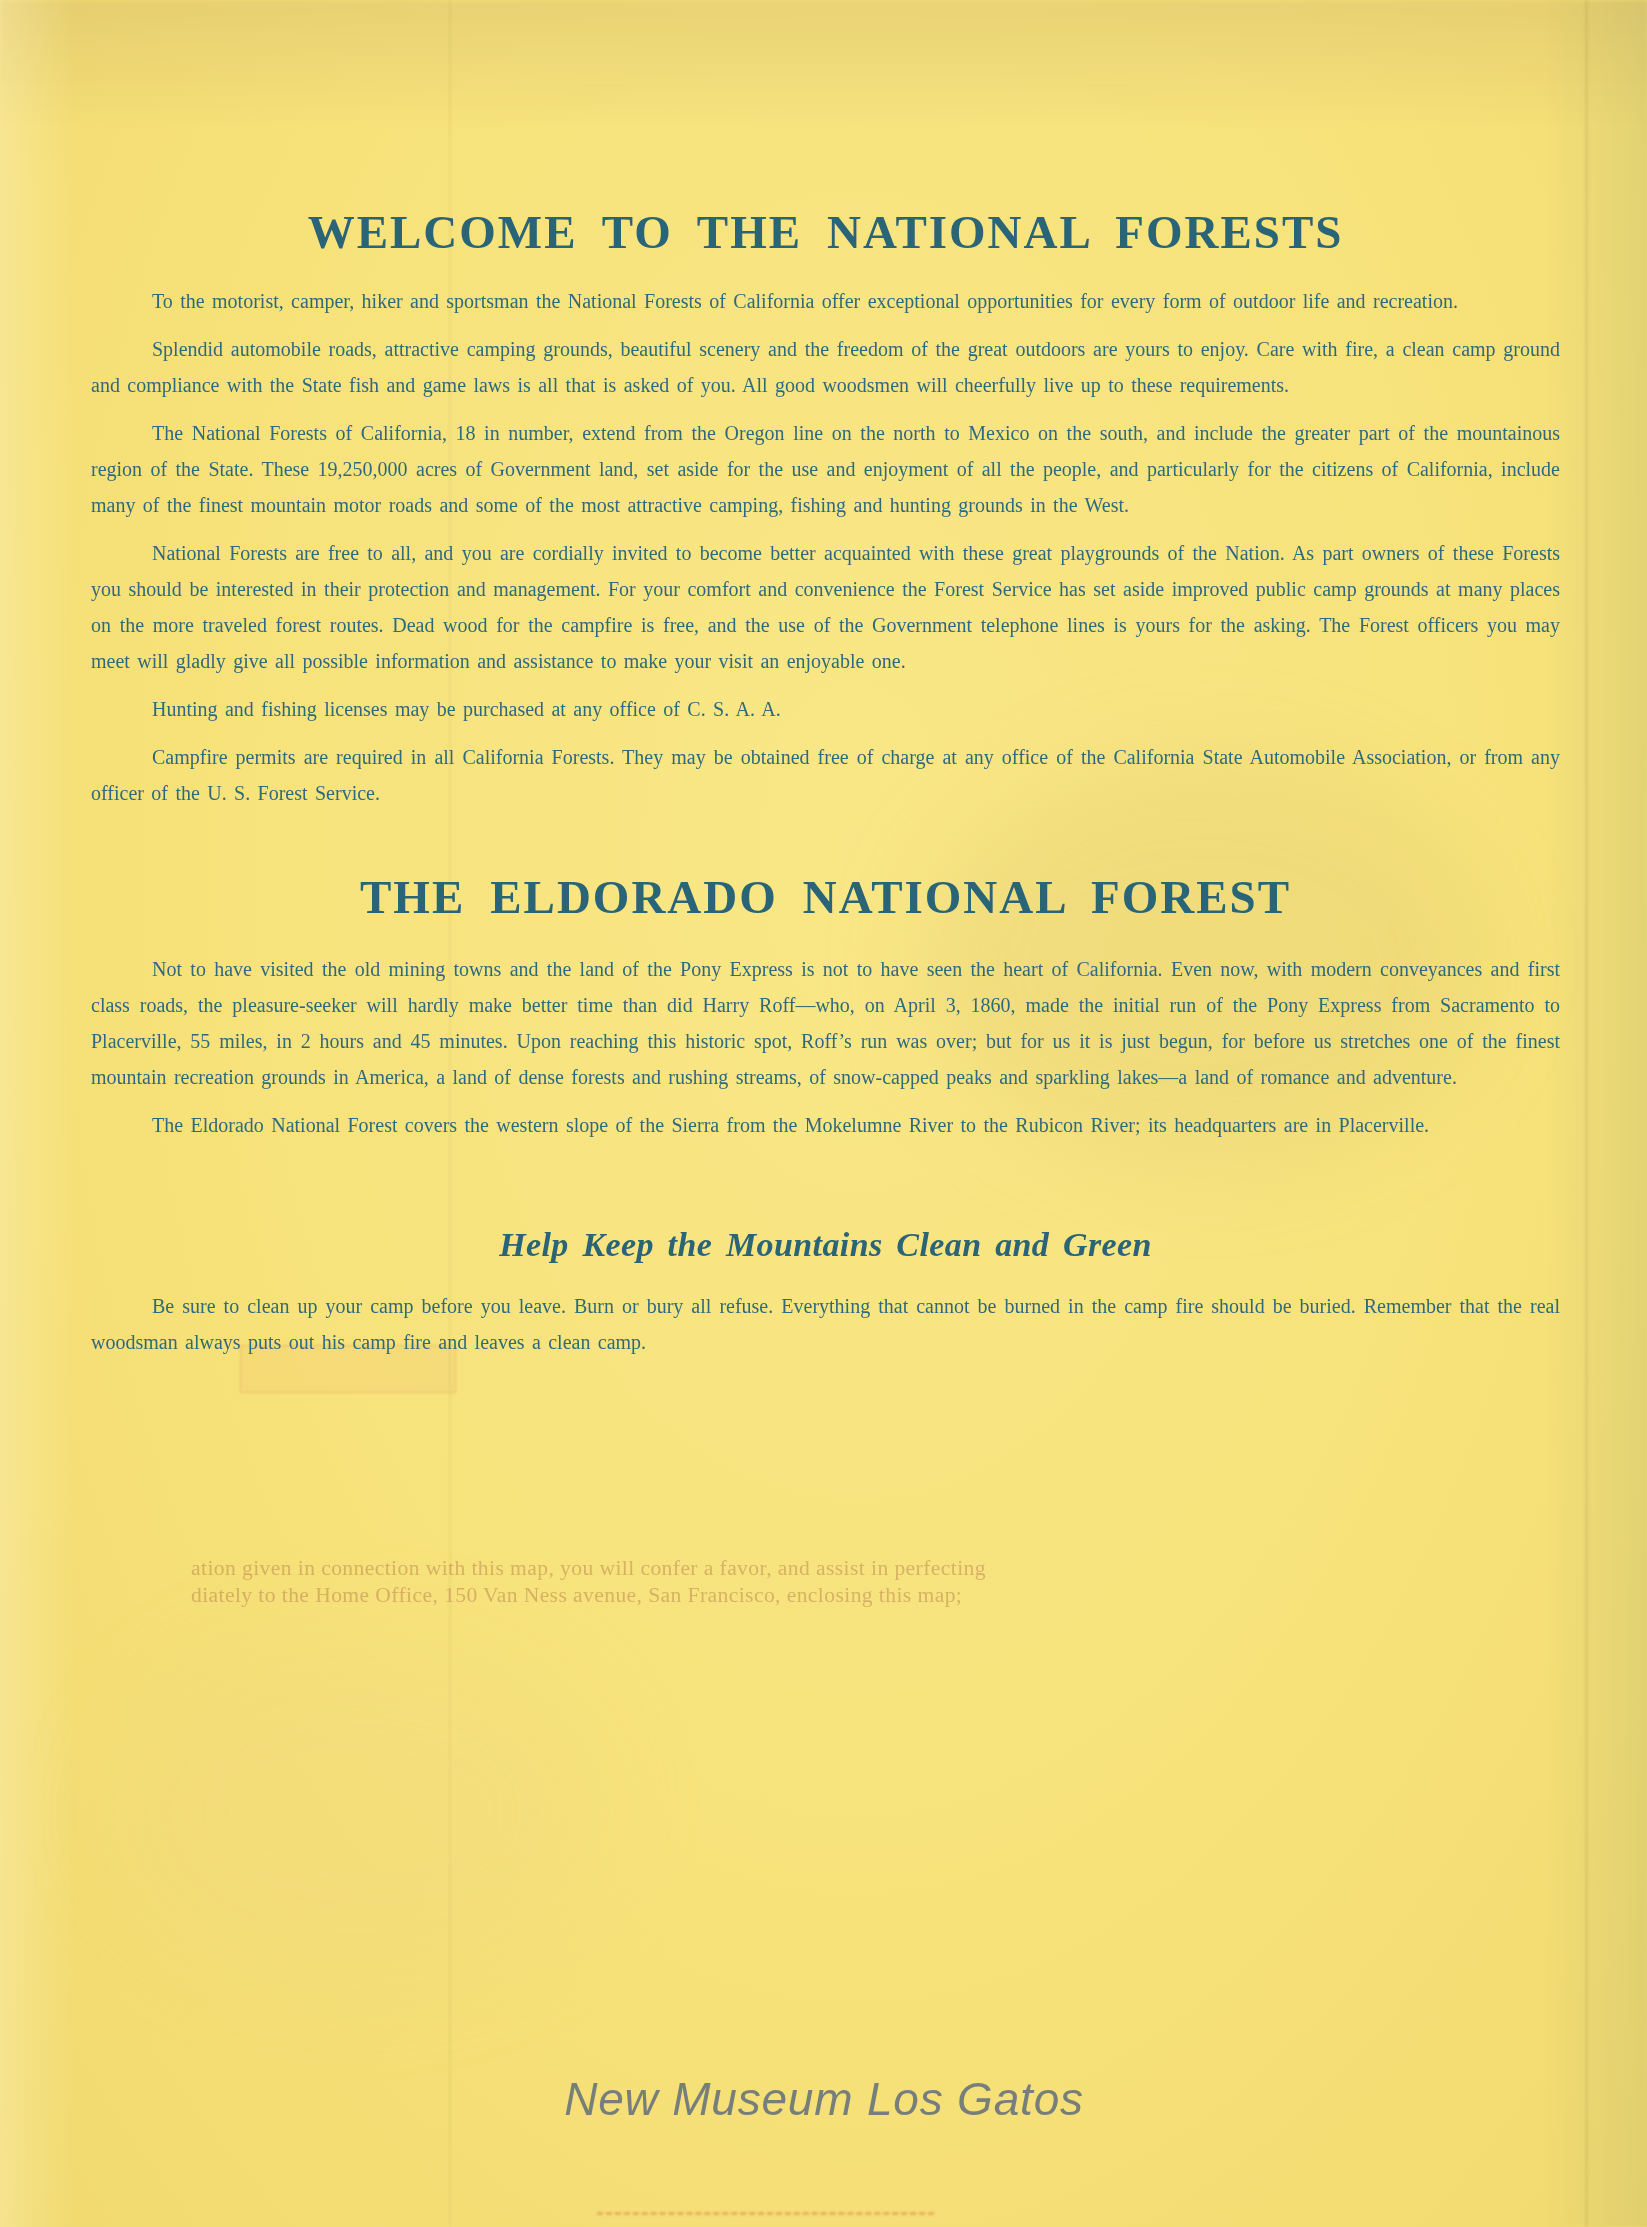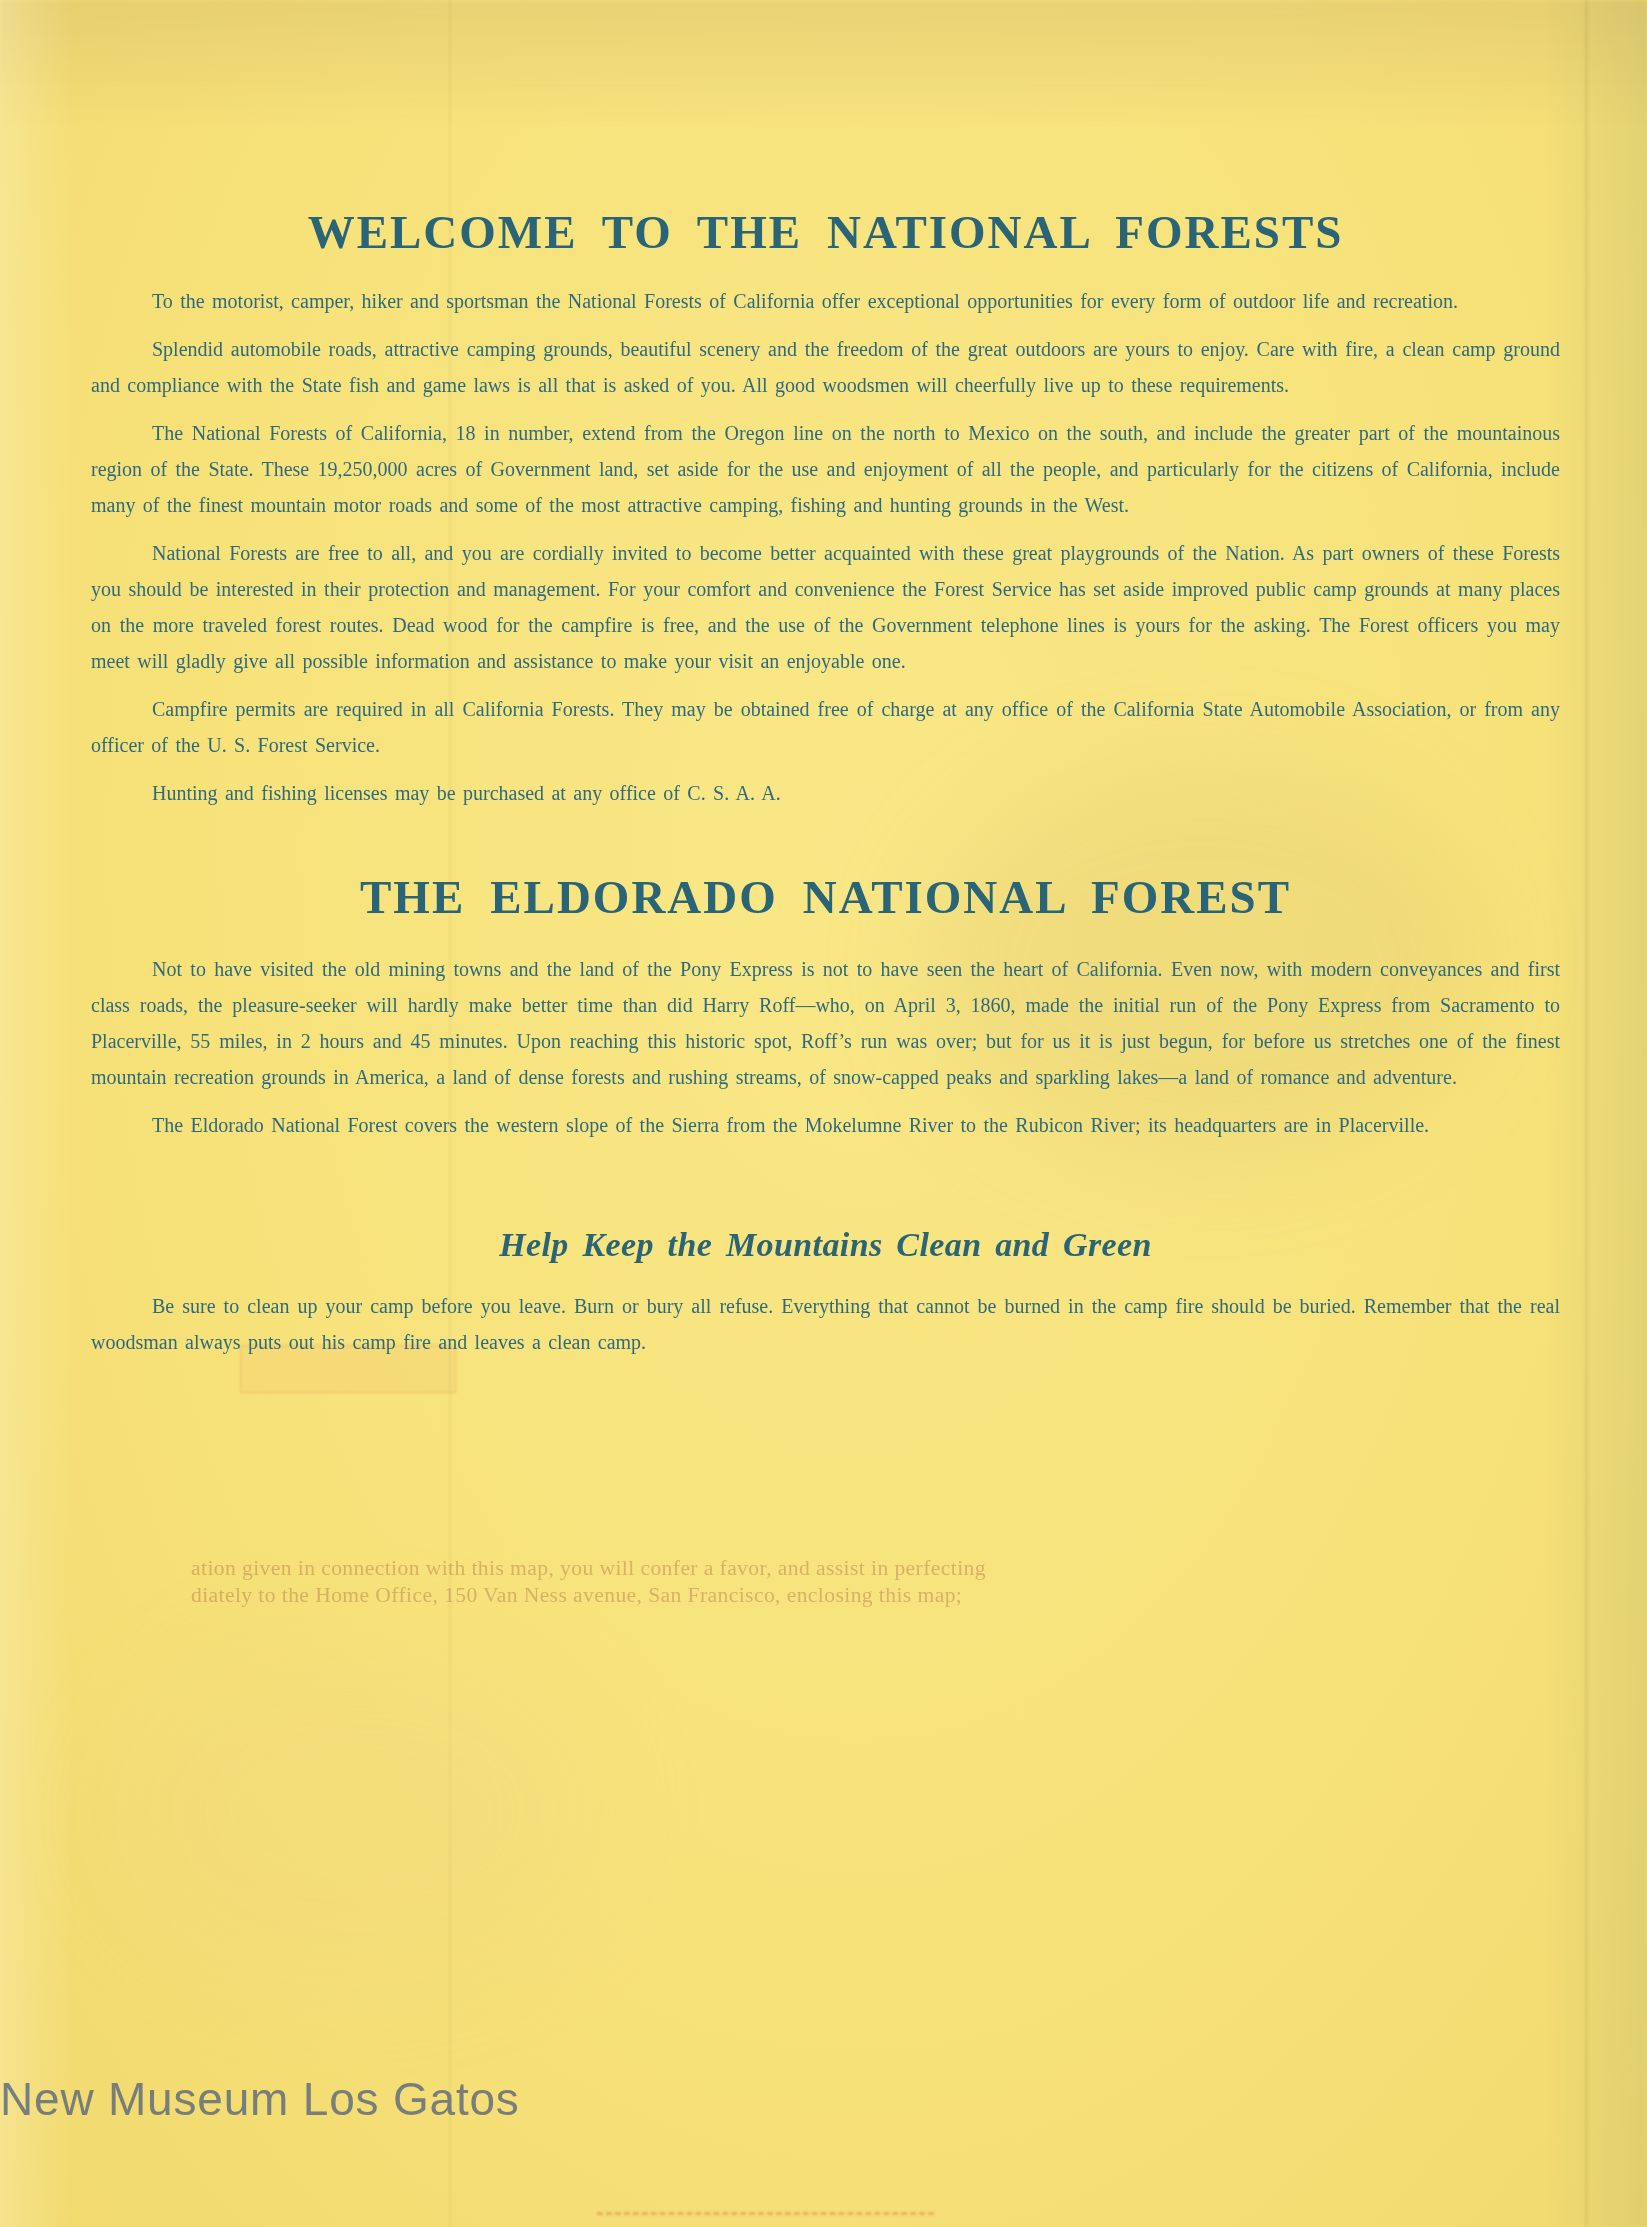--- a/index.html
+++ b/index.html
@@ -118,24 +118,26 @@
       letter-spacing: 0.4px;
       color: rgba(164, 98, 62, 0.38);
       filter: blur(0.5px);
     }
 
     
     .watermark {
       position: absolute;
       left: 0; right: 0;
       top: 2072px;
+      text-align: center;
       font-family: "Liberation Sans", sans-serif;
       font-size: 46px;
       letter-spacing: 0.8px;
       color: rgba(96, 109, 124, 0.85);
+      font-style: italic;
     }
   </style>
 </head>
 <body>
 
 <div class="page">
 
   <div class="artifact artifact-top"></div>
   <div class="artifact artifact-right"></div>
   <div class="artifact artifact-left-edge"></div>
@@ -147,22 +149,22 @@
   <div class="artifact dashed-bottom"></div>
 
   <main class="content">
 
     <section class="sec">
       <h1 class="h-major">WELCOME TO THE NATIONAL FORESTS</h1>
       <p class="body-p">To the motorist, camper, hiker and sportsman the National Forests of California offer exceptional opportunities for every form of outdoor life and recreation.</p>
       <p class="body-p">Splendid automobile roads, attractive camping grounds, beautiful scenery and the freedom of the great outdoors are yours to enjoy.  Care with fire, a clean camp ground and compliance with the State fish and game laws is all that is asked of you.  All good woodsmen will cheerfully live up to these requirements.</p>
       <p class="body-p">The National Forests of California, 18 in number, extend from the Oregon line on the north to Mexico on the south, and include the greater part of the mountainous region of the State.  These 19,250,000 acres of Government land, set aside for the use and enjoyment of all the people, and particularly for the citizens of California, include many of the finest mountain motor roads and some of the most attractive camping, fishing and hunting grounds in the West.</p>
       <p class="body-p">National Forests are free to all, and you are cordially invited to become better acquainted with these great playgrounds of the Nation.  As part owners of these Forests you should be interested in their protection and management.  For your comfort and convenience the Forest Service has set aside improved public camp grounds at many places on the more traveled forest routes.  Dead wood for the campfire is free, and the use of the Government telephone lines is yours for the asking.  The Forest officers you may meet will gladly give all possible information and assistance to make your visit an enjoyable one.</p>
+      <p class="body-p">Hunting and fishing licenses may be purchased at any office of C. S. A. A.</p>
       <p class="body-p">Campfire permits are required in all California Forests.  They may be obtained free of charge at any office of the California State Automobile Association, or from any officer of the U. S. Forest Service.</p>
-      <p class="body-p">Hunting and fishing licenses may be purchased at any office of C. S. A. A.</p>
     </section>
 
     <section class="sec sec-eldorado">
       <h2 class="h-major">THE ELDORADO NATIONAL FOREST</h2>
       <p class="body-p">Not to have visited the old mining towns and the land of the Pony Express is not to have seen the heart of California.  Even now, with modern conveyances and first class roads, the pleasure-seeker will hardly make better time than did Harry Roff—who, on April 3, 1860, made the initial run of the Pony Express from Sacramento to Placerville, 55 miles, in 2 hours and 45 minutes.  Upon reaching this historic spot, Roff’s run was over; but for us it is just begun, for before us stretches one of the finest mountain recreation grounds in America, a land of dense forests and rushing streams, of snow-capped peaks and sparkling lakes—a land of romance and adventure.</p>
       <p class="body-p">The Eldorado National Forest covers the western slope of the Sierra from the Mokelumne River to the Rubicon River; its headquarters are in Placerville.</p>
     </section>
 
     <section class="sec sec-clean">
       <h2 class="h-minor">Help Keep the Mountains Clean and Green</h2>

